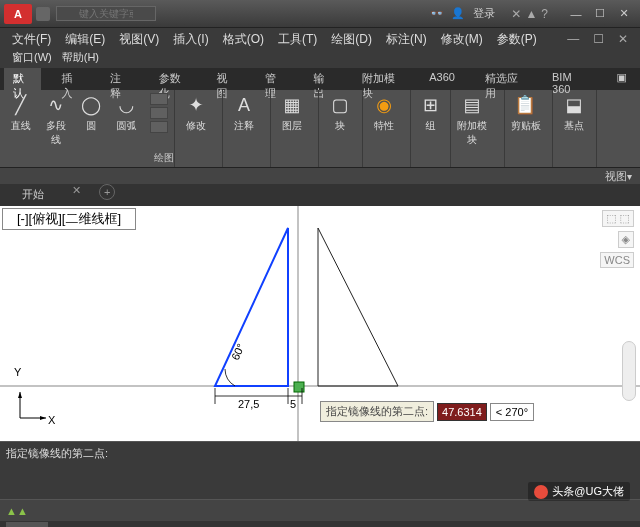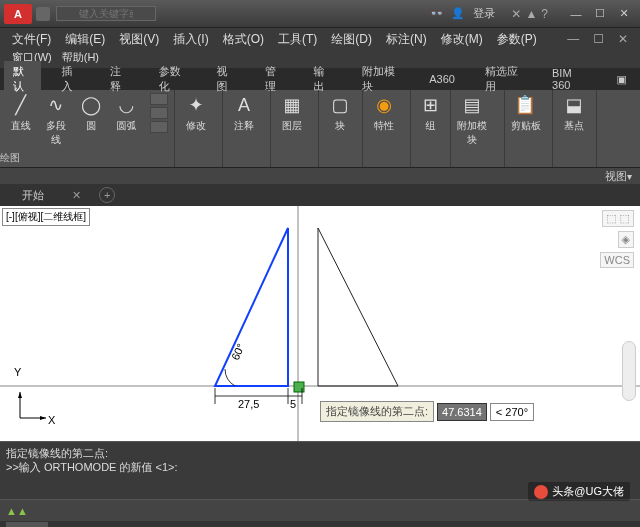--- a/index.html
+++ b/index.html
@@ -11,45 +11,45 @@
 .doc-title{background:#7aa8a8;color:#222;padding:2px 12px;margin-left:8px;font-size:11px}
 .search-box{background:#4a4a4a;border:1px solid #666;margin-left:6px;padding:1px 22px;color:#aaa;width:100px;font-size:10px}
 .tb-right{margin-left:auto;display:flex;gap:8px;align-items:center;color:#ccc}
 .tb-icons{display:flex;gap:4px;margin-left:8px}
 .tb-icons span{color:#aaa;font-size:12px}
 .win-btns{display:flex;margin-left:8px}
 .win-btns div{width:24px;height:20px;display:flex;align-items:center;justify-content:center;color:#ccc;font-size:11px}
 .menubar{height:22px;background:#3a3a3a;display:flex;align-items:center;padding:0 6px;gap:2px;color:#ddd}
 .menubar span{padding:2px 6px;font-size:12px}
 .menubar2{height:18px;background:#3a3a3a;display:flex;align-items:flex-start;padding:0 12px;gap:10px;color:#ddd;font-size:11px}
-.ribbon-tabs{height:22px;background:#2a2a2a;display:flex;align-items:center;padding:0 4px;gap:12px;color:#ccc}
+.ribbon-tabs{height:22px;background:#2a2a2a;display:flex;align-items:flex-start;padding:0 4px;gap:12px;color:#ccc}
 .ribbon-tabs span{padding:3px 9px;font-size:11px}
 .ribbon-tabs .active{background:#505050;color:#fff}
 .ribbon{height:78px;background:#505050;display:flex;border-bottom:1px solid #222}
 .panel{border-right:1px solid #3a3a3a;padding:3px 6px 0 6px;display:flex;flex-direction:column;position:relative}
-.panel-name{position:absolute;bottom:2px;left:0;right:0;text-align:left;color:#ccc;font-size:10px}
+.panel-name{position:absolute;bottom:2px;left:0;right:0;text-align:right;color:#ccc;font-size:10px}
 .tools{display:flex;gap:6px;align-items:flex-start;flex:1}
 .tool{display:flex;flex-direction:column;align-items:center;gap:2px;color:#ddd;width:30px}
 .tool-ico{width:24px;height:24px;display:flex;align-items:center;justify-content:center;font-size:18px}
 .tool-lbl{font-size:10px;text-align:center}
 .side-tools{display:flex;flex-direction:column;gap:2px;margin-left:3px;justify-content:center}
 .side-tools div{width:18px;height:12px;background:#606060;border:1px solid #444}
-.doc-tabs{height:22px;background:#333;display:flex;align-items:center;padding-left:8px}
+.doc-tabs{height:22px;background:#333;display:flex;align-items:flex-start;padding-left:8px}
 .doc-tab{padding:3px 14px;color:#ccc;font-size:11px;position:relative}
 .doc-tab.active{background:#4a5a5a;color:#eee}
 .doc-tab.active::after{content:"";position:absolute;right:-10px;top:0;border:11px solid transparent;border-left:10px solid #4a5a5a}
 .plus-tab{margin-left:18px;color:#999;width:16px;height:16px;border:1px solid #666;border-radius:8px;display:flex;align-items:center;justify-content:center}
 .canvas-wrap{position:relative;height:235px;background:#fff}
-.view-label{position:absolute;top:2px;left:2px;border:1px solid #888;padding:1px 3px;font-size:10px;background:#fff}
+.view-label{position:absolute;top:2px;left:2px;border:1px solid #888;padding:1px 14px;font-size:13px;background:#fff}
 .nav-cube{position:absolute;top:4px;right:6px;display:flex;flex-direction:column;align-items:flex-end;gap:4px;color:#888;font-size:10px}
 .nav-cube div{border:1px solid #ccc;padding:1px 3px;background:#f5f5f5}
 svg.drawing{position:absolute;top:0;left:0}
 .tooltip-box{position:absolute;top:195px;left:320px;display:flex;align-items:center;gap:3px}
 .tooltip-box .lbl{background:#f0eedd;border:1px solid #888;padding:2px 5px;color:#444;font-size:11px}
-.tooltip-box .val{background:#737373;color:#fff;border:1px solid #333;padding:2px 4px;font-size:11px}
+.tooltip-box .val{background:#7f1d1d;color:#fff;border:1px solid #333;padding:2px 4px;font-size:11px}
 .tooltip-box .ang{background:#fff;border:1px solid #888;padding:2px 5px;font-size:11px}
 .cmd-area{background:#3a3a3a;color:#ddd;padding:4px 6px;height:58px;border-top:1px solid #555;font-size:11px;line-height:14px}
 .cmd-input{background:#444;color:#ddd;padding:3px 6px;border-top:1px solid #555;display:flex;align-items:center;gap:6px;font-size:11px;height:22px}
 .layout-tabs{height:22px;background:#333;display:flex;align-items:center;padding:0 6px;gap:0;color:#ccc}
 .layout-tabs span{padding:3px 10px;font-size:11px}
 .layout-tabs .active{background:#555;color:#fff}
 .layout-tabs .plus{margin-left:4px;color:#888}
 .watermark{position:absolute;bottom:26px;right:10px;color:#fff;background:rgba(0,0,0,0.3);padding:2px 6px;font-size:11px;border-radius:2px;display:flex;align-items:center;gap:4px}
 .watermark .logo{width:14px;height:14px;background:#e74c3c;border-radius:7px}
 </style>
@@ -254,21 +254,20 @@
   <div class="tooltip-box">
     <div class="lbl">指定镜像线的第二点:</div>
     <div class="val">47.6314</div>
     <div class="ang">&lt; 270°</div>
   </div>
   <div style="position:absolute;right:4px;bottom:40px;width:14px;height:60px;background:#eee;border:1px solid #ccc;border-radius:7px"></div>
 </div>
 
 <div class="cmd-area">
   <div>指定镜像线的第二点:</div>
-  <div>&gt;&gt;输入 ORTHOMODE 的新值 &lt;1&gt;:</div>
 </div>
 <div class="cmd-input">
   <span style="color:#8bc34a">▲▲</span>
 </div>
 
 <div class="layout-tabs">
   <span class="active">模型</span>
   <span>布局1</span>
   <span>布局2</span>
   <span class="plus">+</span>

